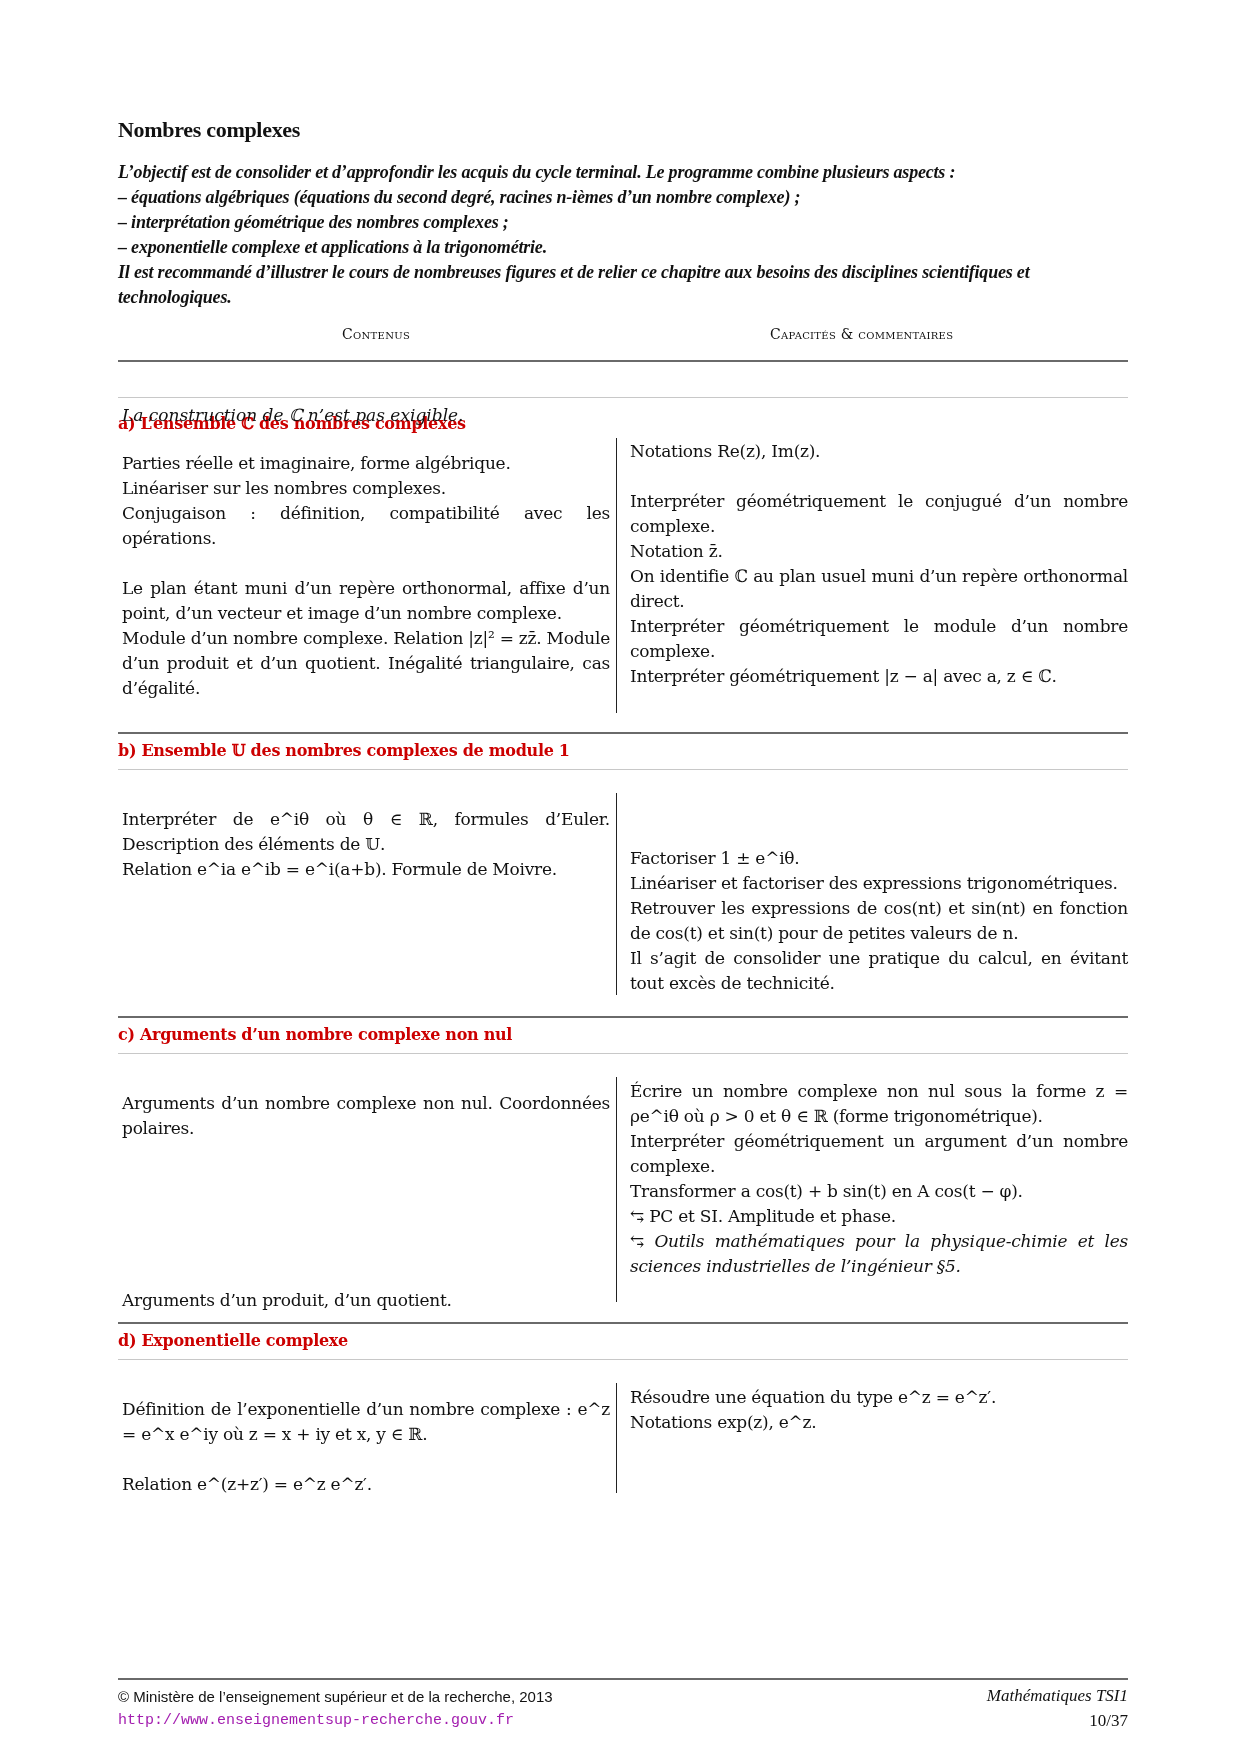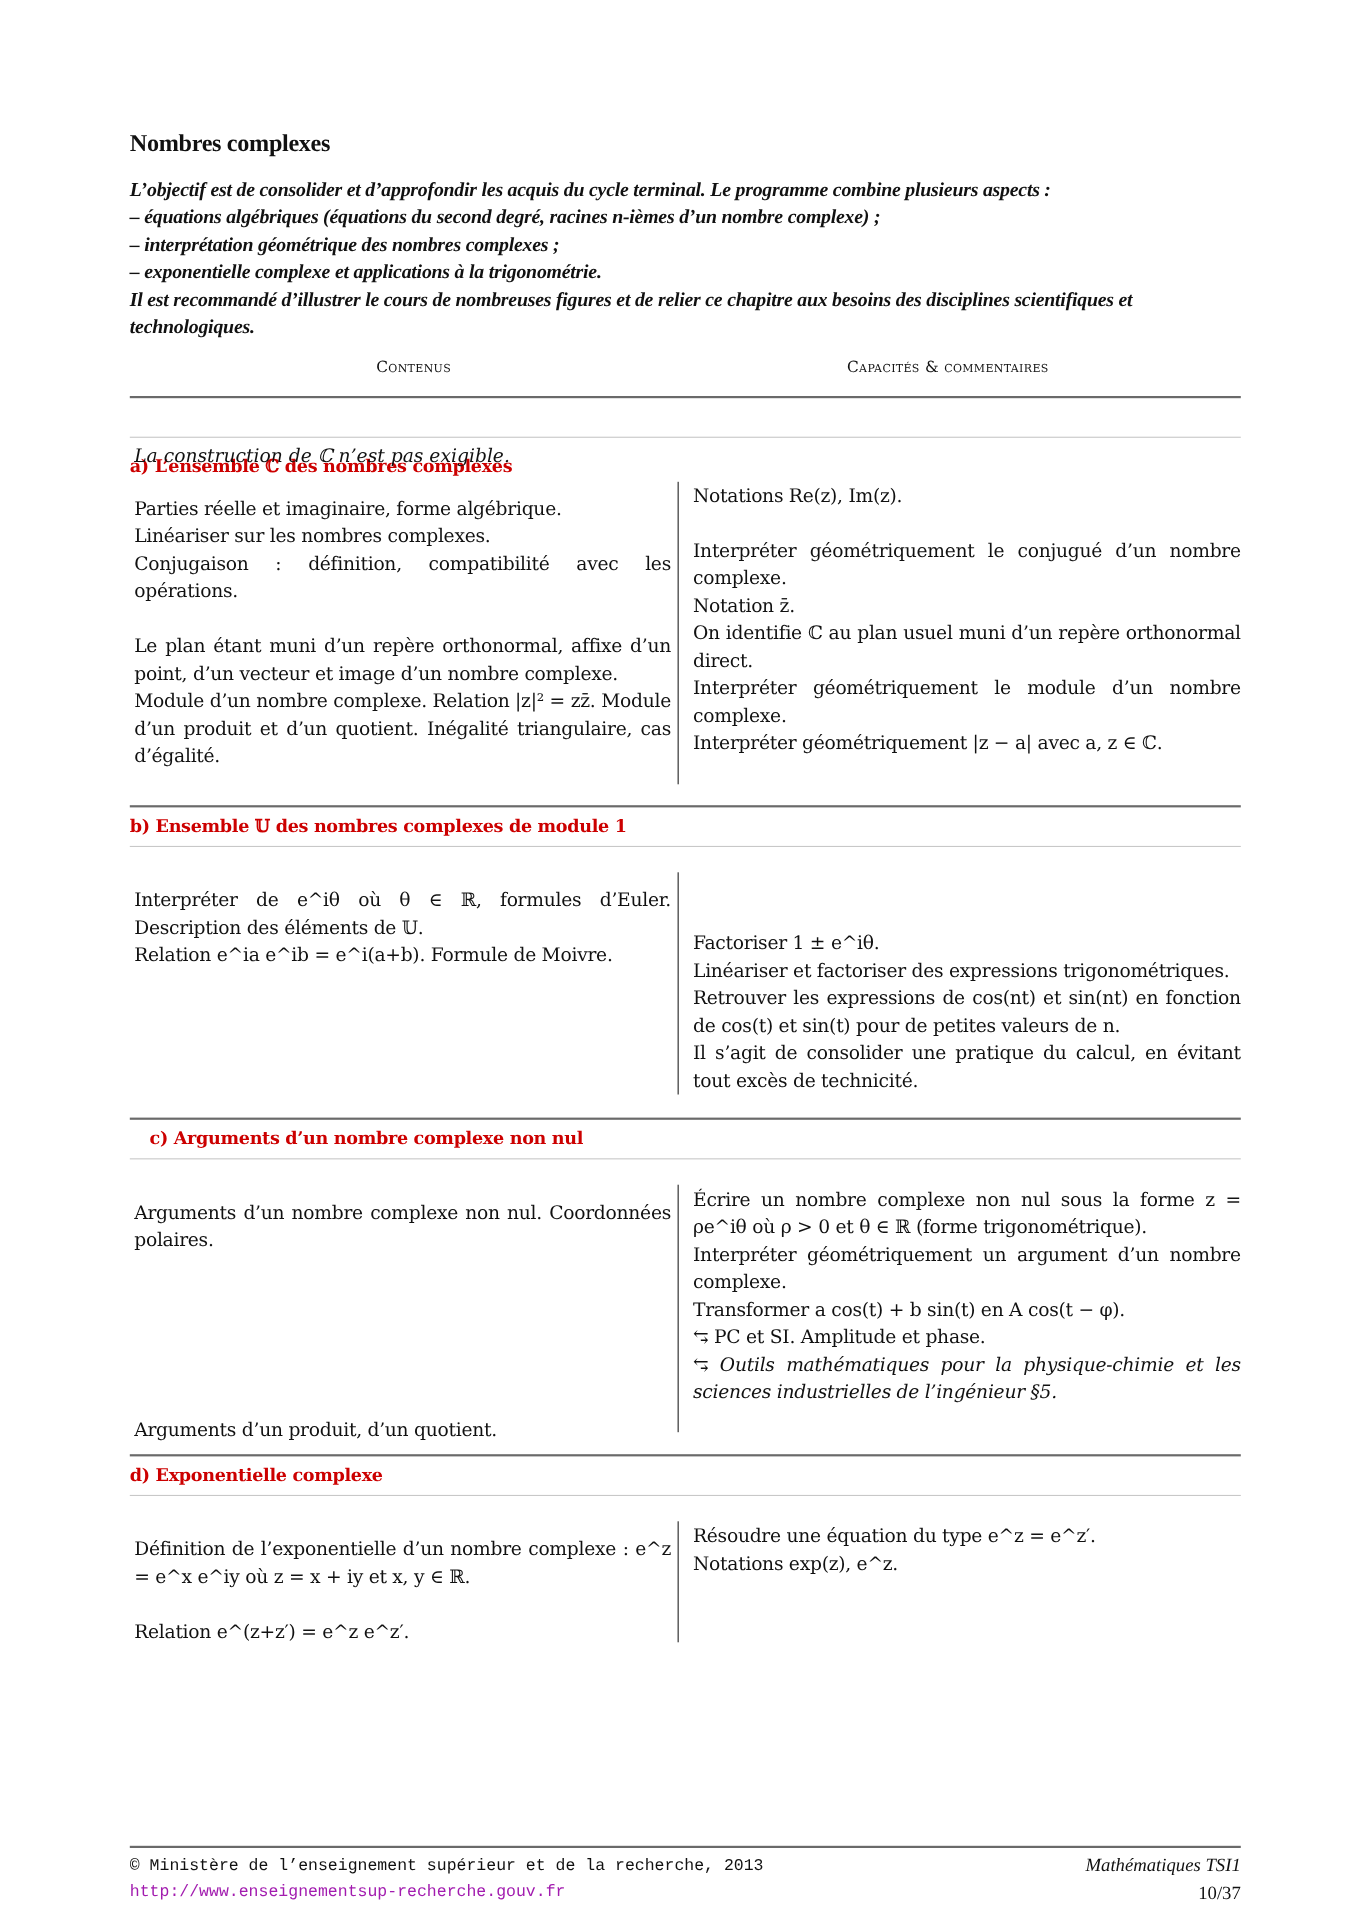--- a/index.html
+++ b/index.html
@@ -16,21 +16,21 @@
   .sec-title { position: absolute; left: 0; font-family: "DejaVu Serif", serif; font-weight: bold; font-size: 16px; color: #cc0000; letter-spacing: -0.3px; }
   .note { position: absolute; left: 4px; font-style: italic; font-size: 17px; }
   .col { position: absolute; font-size: 17px; line-height: 25px; letter-spacing: -0.25px; }
   .col.left { left: 4px; width: 488px; text-align: justify; margin-top: 12px; }
   .col.right { left: 512px; width: 498px; text-align: justify; }
   .col p { margin: 0; }
   .vline { position: absolute; left: 498px; width: 1px; background: #222; }
   .gap { height: 25px; }
   .it { font-style: italic; }
   .footer-line { position: absolute; top: 1678px; left: 0; width: 1010px; height: 2px; background: #6a6a6a; }
-  .footer-left1 { position: absolute; top: 1688px; left: 0; font-family: Liberation Mono, monospace; font-size: 15px; }
+  .footer-left1 { position: absolute; top: 1688px; left: 0; font-family: Liberation Sans, sans-serif; font-size: 15px; }
   .footer-left2 { position: absolute; top: 1712px; left: 0; font-family: "Liberation Mono", monospace; font-size: 15px; color: #a21caf; }
   .footer-right1 { position: absolute; top: 1686px; right: 0; font-family: "Liberation Serif", serif; font-style: italic; font-size: 17px; }
   .footer-right2 { position: absolute; top: 1711px; right: 0; font-family: "Liberation Serif", serif; font-size: 17px; }
 </style>
 </head>
 <body>
 
 <div class="page">
 
   <div class="title">Nombres complexes</div>
@@ -78,21 +78,21 @@
     <p>Relation e^ia e^ib = e^i(a+b). Formule de Moivre.</p>
   </div>
   <div class="col right" style="top:846px;">
     <p>Factoriser 1 ± e^iθ.</p>
     <p>Linéariser et factoriser des expressions trigonométriques.</p>
     <p>Retrouver les expressions de cos(nt) et sin(nt) en fonction de cos(t) et sin(t) pour de petites valeurs de n.</p>
     <p>Il s’agit de consolider une pratique du calcul, en évitant tout excès de technicité.</p>
   </div>
 
   <div class="hr-dark" style="top:1016px;"></div>
-  <div class="sec-title" style="top:1025px;margin-left:18px;">c) Arguments d’un nombre complexe non nul</div>
+  <div class="sec-title" style="top:1025px;">c) Arguments d’un nombre complexe non nul</div>
   <div class="hr-light" style="top:1053px;"></div>
   <div class="vline" style="top:1077px;height:225px;"></div>
   <div class="col left" style="top:1079px;">
     <p>Arguments d’un nombre complexe non nul. Coordonnées polaires.</p>
   </div>
   <div class="col left" style="top:1276px;">
     <p>Arguments d’un produit, d’un quotient.</p>
   </div>
   <div class="col right" style="top:1079px;">
     <p>Écrire un nombre complexe non nul sous la forme z = ρe^iθ où ρ &gt; 0 et θ ∈ ℝ (forme trigonométrique).</p>

